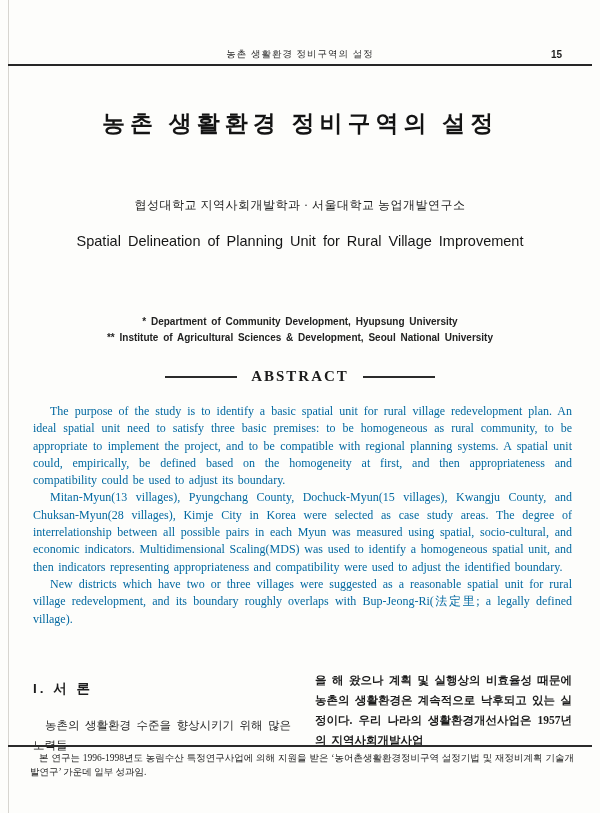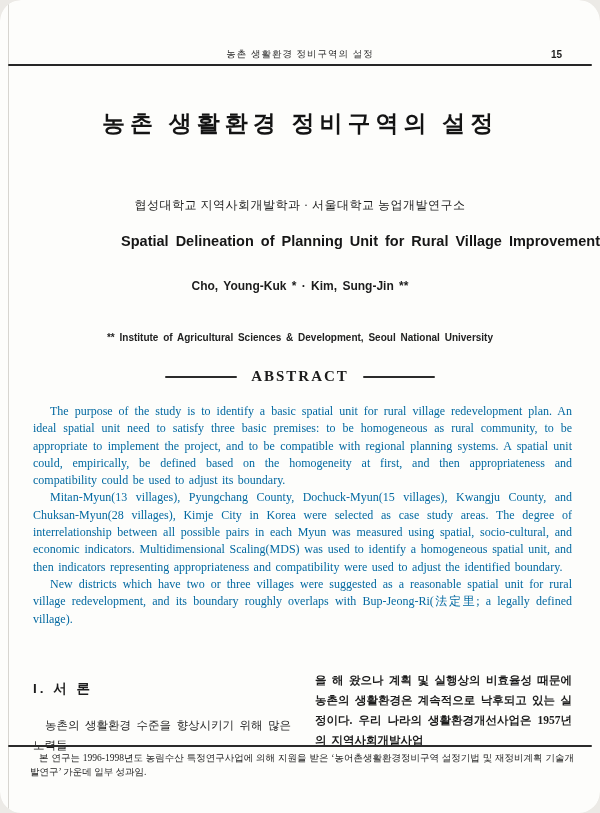--- a/index.html
+++ b/index.html
@@ -1,15 +1,15 @@
 <!DOCTYPE html>
 <html><head>
 <meta charset="utf-8">
 <style>
-  * { box-sizing: border-box; margin: 0; padding: 0; border-radius: 21px; }
+  * { box-sizing: border-box; margin: 0; padding: 0; }
   html, body { background: #eceae6; }
   body { font-family: "Liberation Serif", serif; }
 
   .page {
     position: relative;
     width: 600px;
     height: 813px;
     margin: 0 auto;
     background: #fdfdfb;
     color: #1c1c1c;
@@ -71,24 +71,24 @@
   .affil-ko {
     position: absolute;
     left: 0; right: 0; top: 197px;
     text-align: center;
     font-size: 12px;
     letter-spacing: 0.5px;
   }
   .title-en {
     position: absolute;
     left: 0; right: 0; top: 233px;
-    text-align: right;
+    text-align: center;
     font-family: "Liberation Sans", sans-serif;
     font-size: 14.5px;
-    font-weight: bold;
+    font-weight: normal;
     word-spacing: 3px;
     color: #161616;
   }
   .authors-en {
     position: absolute;
     left: 0; right: 0; top: 279px;
     text-align: center;
     font-family: "Liberation Sans", sans-serif;
     font-size: 12px;
     font-weight: bold;
@@ -198,21 +198,21 @@
   <div class="running-header">
     <span class="running-title">농촌 생활환경 정비구역의 설정</span>
     <span class="page-number">15</span>
   </div>
   <div class="header-rule"></div>
 
   <h1 class="title-ko">농촌 생활환경 정비구역의 설정</h1>
   <div class="affil-ko">협성대학교 지역사회개발학과 · 서울대학교 농업개발연구소</div>
 
   <h2 class="title-en">Spatial Delineation of Planning Unit for Rural Village Improvement</h2>
-  <div class="authors-en">Cho, Young-Kuk * · Kim, Sung-Jin **</div>
+  <div class="affil-en-1">* Department of Community Development, Hyupsung University</div>
   <div class="affil-en-2">** Institute of Agricultural Sciences &amp; Development, Seoul National University</div>
 
   <div class="abstract-heading">
     <span class="hrule"></span>
     <span class="abstract-word">ABSTRACT</span>
     <span class="hrule"></span>
   </div>
 
   <div class="abstract-body">
     <p>The purpose of the study is to identify a basic spatial unit for rural village redevelopment plan. An ideal spatial unit need to satisfy three basic premises: to be homogeneous as rural community, to be appropriate to implement the project, and to be compatible with regional planning systems. A spatial unit could, empirically, be defined based on the homogeneity at first, and then appropriateness and compatibility could be used to adjust its boundary.</p>

